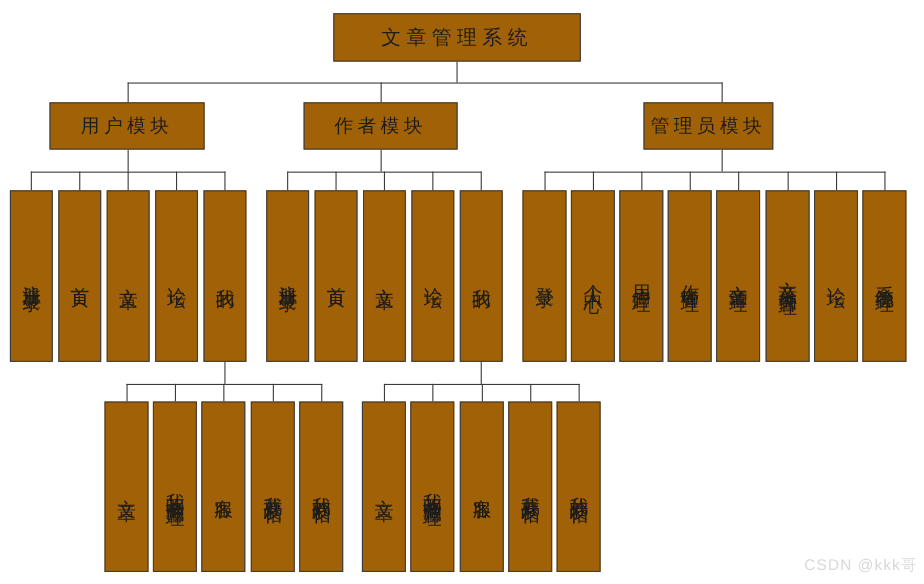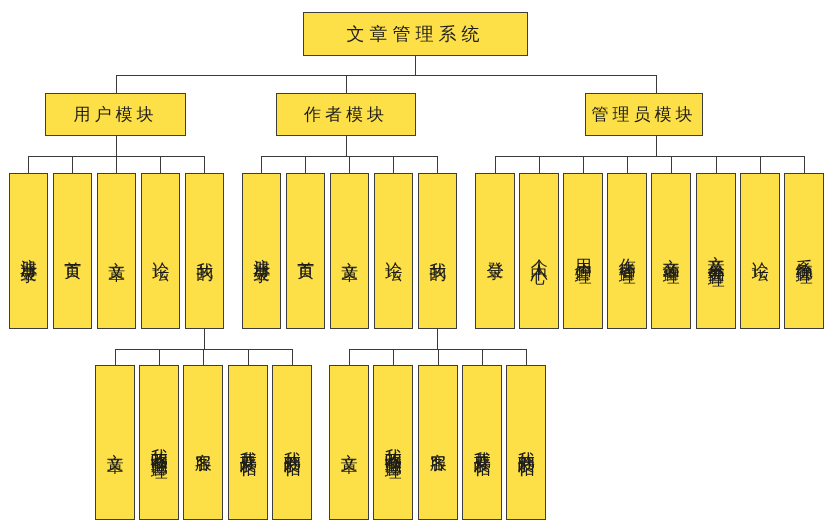--- a/index.html
+++ b/index.html
@@ -2,21 +2,21 @@
 <html><head>
 <meta charset="utf-8">
 <style>
   html,body{margin:0;padding:0;background:#ffffff;}
   *{box-sizing:border-box;}
   .stage{
     position:relative;width:840px;height:531px;background:#ffffff;
     font-family:"Liberation Serif","DejaVu Serif",serif;overflow:hidden;
   }
   .box{
-    position:absolute;background:#fde047;border:1px solid #3d3d3d;
+    position:absolute;background:#a16207;border:1px solid #3d3d3d;
     display:flex;align-items:center;justify-content:center;
     color:#1c1c1c;font-size:17px;line-height:1.25;white-space:nowrap;
   }
   .box.h{letter-spacing:4px;}
   .box.root{font-size:18px;letter-spacing:5px;}
   .box.v{
     writing-mode:vertical-rl;text-orientation:upright;
     letter-spacing:3px;white-space:normal;
   }
   .vline{position:absolute;width:1px;background:#3a3a3a;}
@@ -112,14 +112,15 @@
   <div class="box v" style="left:183px;top:365px;width:40px;height:155px">客服</div>
   <div class="box v" style="left:228px;top:365px;width:40px;height:155px">我要发帖</div>
   <div class="box v" style="left:272px;top:365px;width:40px;height:155px">我的发帖</div>
 
   <div class="box v" style="left:329px;top:365px;width:40px;height:155px">文章</div>
   <div class="box v" style="left:373px;top:365px;width:40px;height:155px">我的收藏管理</div>
   <div class="box v" style="left:418px;top:365px;width:40px;height:155px">客服</div>
   <div class="box v" style="left:462px;top:365px;width:40px;height:155px">我要发帖</div>
   <div class="box v" style="left:506px;top:365px;width:40px;height:155px">我的发帖</div>
 
+  <div class="watermark">CSDN @kkk哥</div>
 
 </div>
 
 </body></html>

